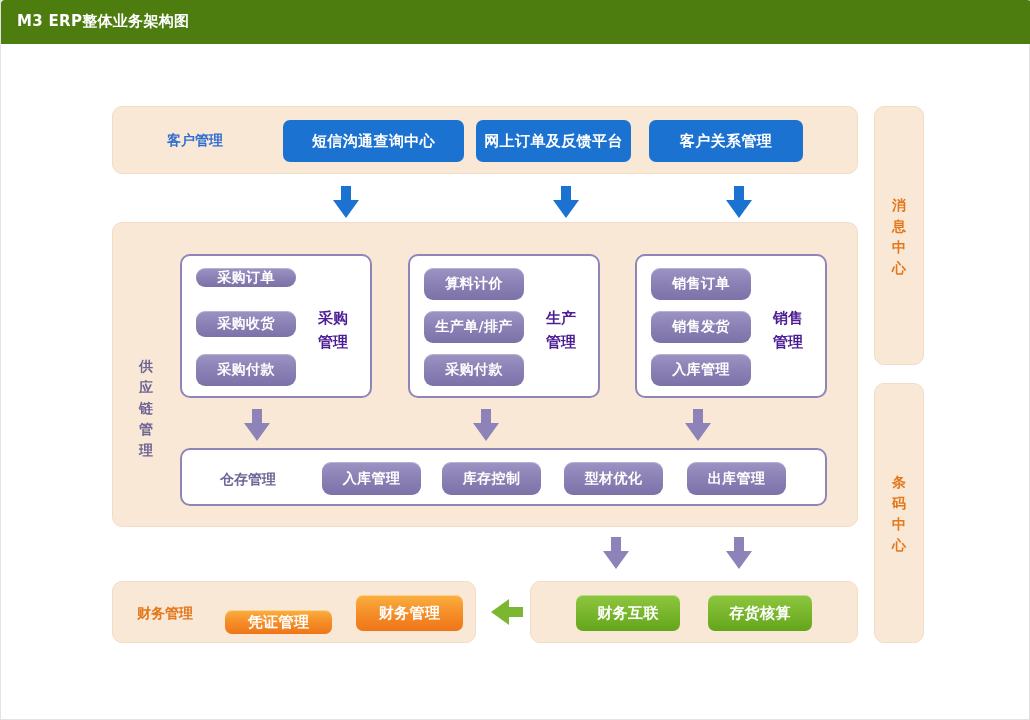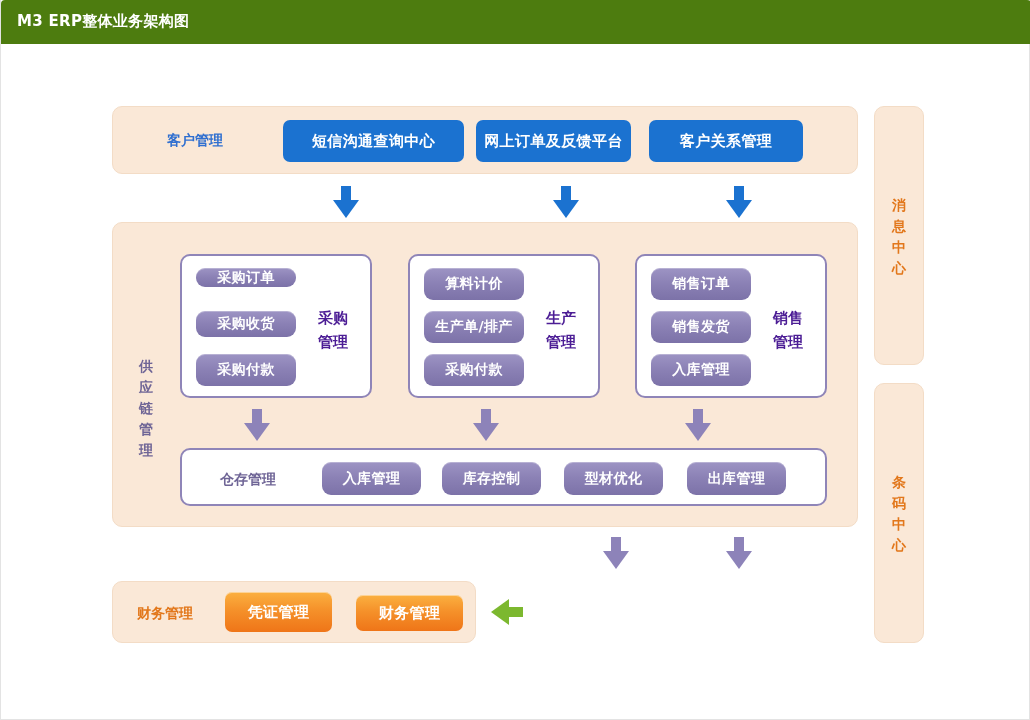--- a/index.html
+++ b/index.html
@@ -250,29 +250,33 @@
       <div class="stem"></div>
       <div class="head"></div>
     </div>
   <div class="arrow-down a-purple" style="left:725px; top:537px;">
       <div class="stem"></div>
       <div class="head"></div>
     </div>
 
   <div class="panel" style="left:111px; top:581px; width:364px; height:62px;">
     <div class="sec-label lbl-orange" style="left:24px; top:23px;">财务管理</div>
-    <div class="btn btn-orange" style="left:112px; top:10px; width:107px; height:40px;">凭证管理</div>
+    <div class="btn btn-orange" style="left:112px; top:28px; width:107px; height:24px;">凭证管理</div>
     <div class="btn btn-orange" style="left:243px; top:13px; width:107px; height:36px;">财务管理</div>
   </div>
 
   <div class="arrow-left" style="left:490px; top:599px;">
       <div class="head"></div>
       <div class="stem"></div>
     </div>
 
+  <div class="panel" style="left:529px; top:581px; width:328px; height:62px;">
+    <div class="btn btn-green" style="left:45px; top:13px; width:104px; height:36px;">财务互联</div>
+    <div class="btn btn-green" style="left:177px; top:13px; width:104px; height:36px;">存货核算</div>
+  </div>
 
   <div class="panel" style="left:873px; top:106px; width:50px; height:259px;">
     <div class="vlabel lbl-orange" style="left:13px; top:88px;">
       <span>消</span>
       <span>息</span>
       <span>中</span>
       <span>心</span>
     </div>
   </div>
 

